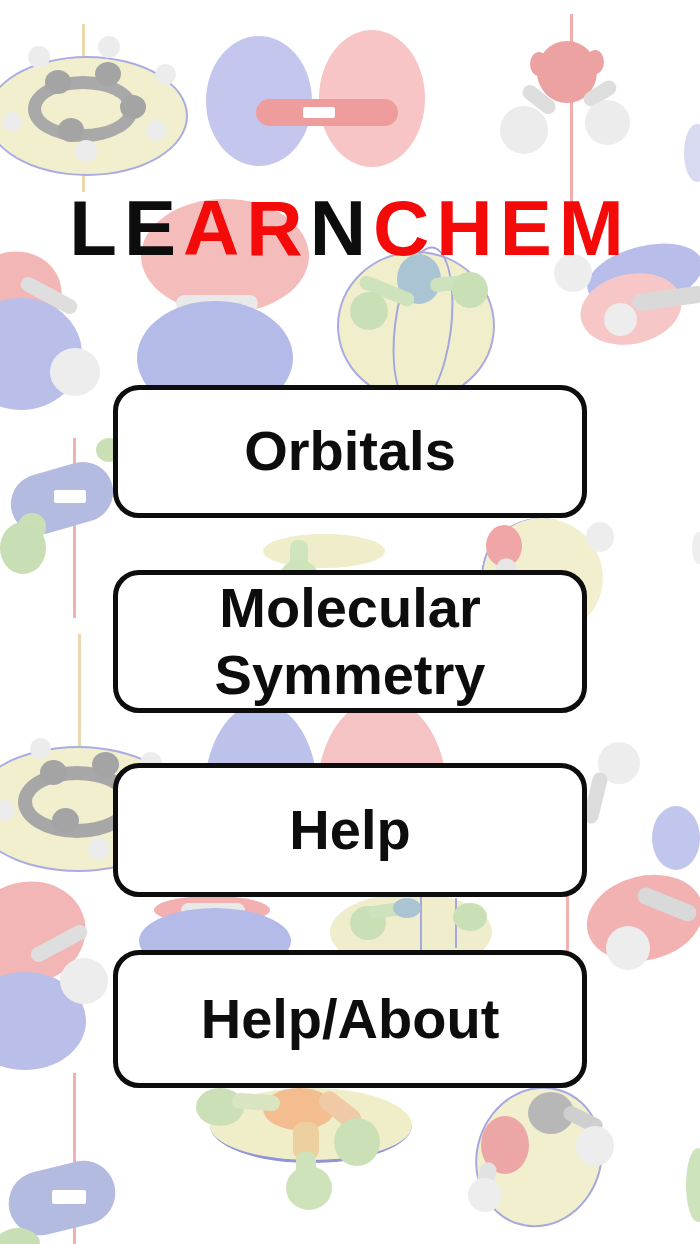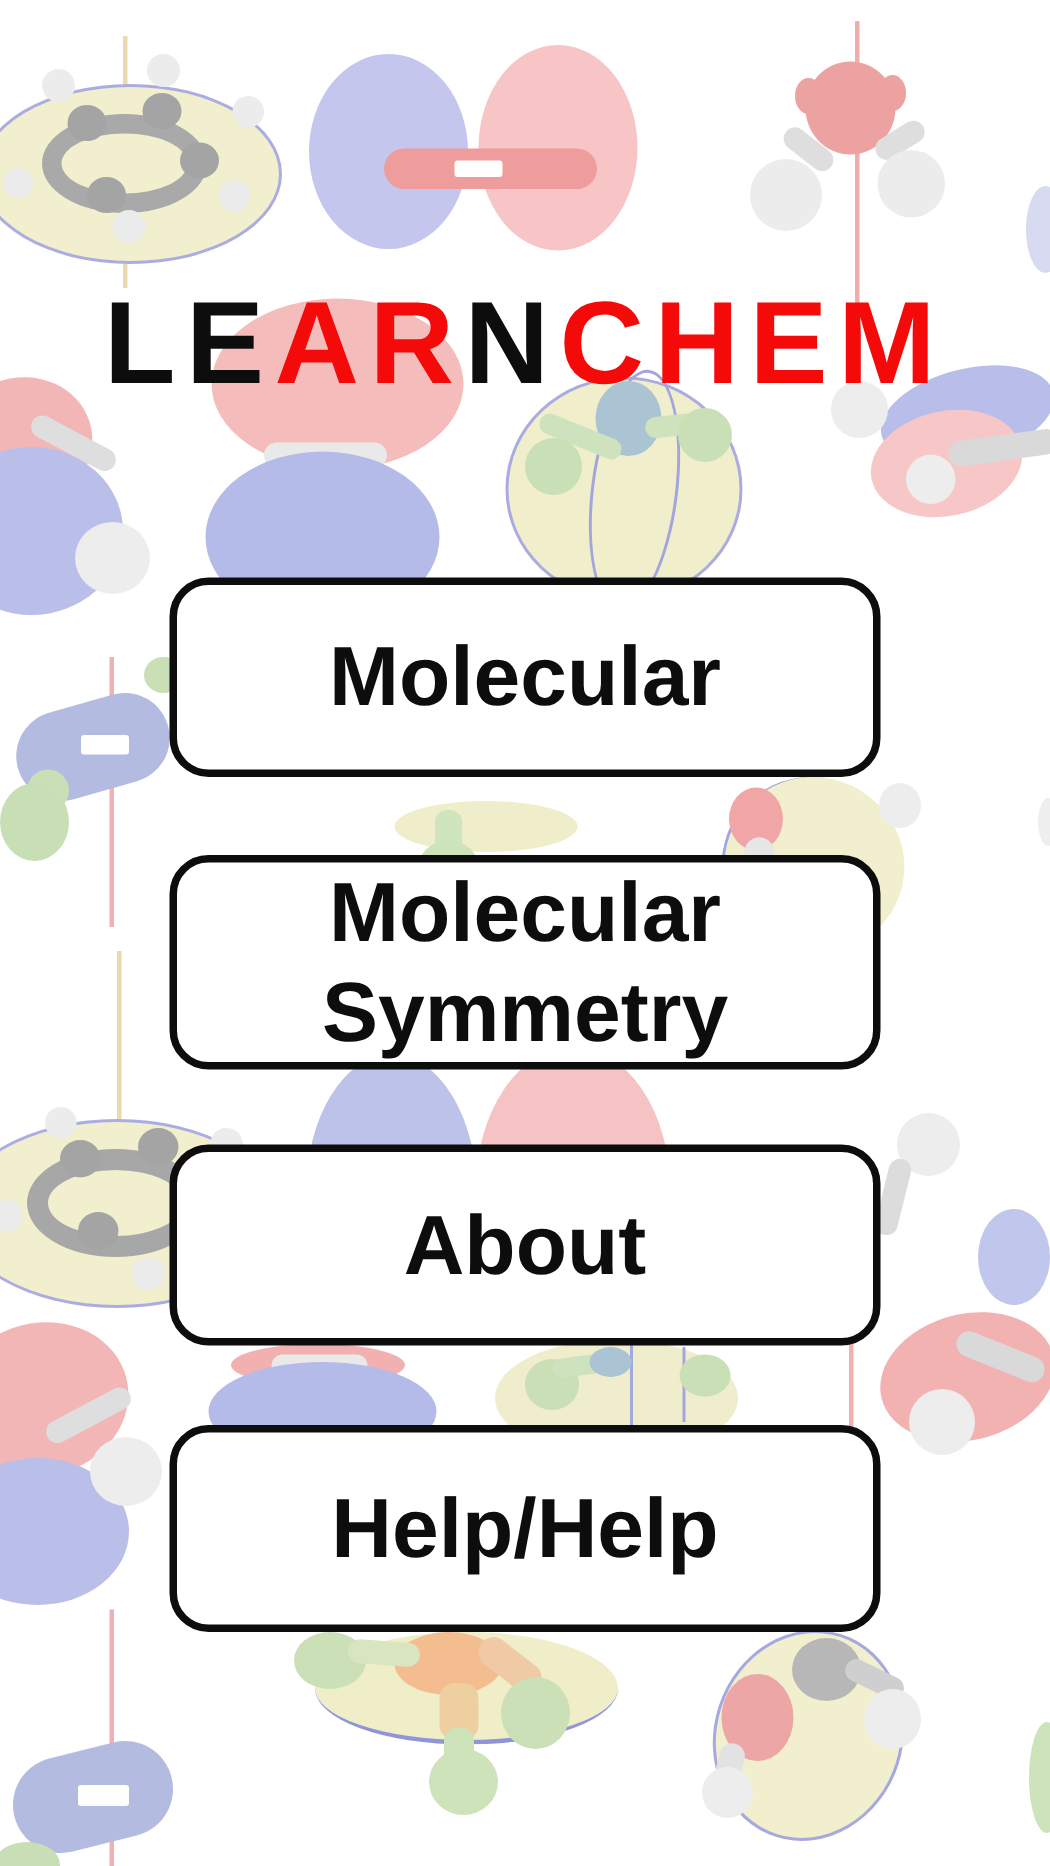--- a/index.html
+++ b/index.html
@@ -173,24 +173,24 @@
   <div class="s" style="left:468px;top:1178px;width:34px;height:34px;background:#ededed;"></div>
 
   <div class="s" style="left:686px;top:1148px;width:24px;height:74px;background:#cde3bb;"></div>
   <div class="s" style="left:692px;top:532px;width:14px;height:32px;background:#eeeeee;"></div>
 </div>
 
 <h1 class="title"><span style="color: rgb(13, 13, 13);">L</span><span style="color: rgb(13, 13, 13);">E</span><span style="color: rgb(245, 10, 10);">A</span><span style="color: rgb(245, 10, 10);">R</span><span style="color: rgb(13, 13, 13);">N</span><span style="color: rgb(245, 10, 10);">C</span><span style="color: rgb(245, 10, 10);">H</span><span style="color: rgb(245, 10, 10);">E</span><span style="color: rgb(245, 10, 10);">M</span></h1>
 
 <nav>
   <button class="menu-btn btn1">
-    <span>Molecular</span>
+    <span>Orbitals</span>
   </button>
   <button class="menu-btn btn2">
     <span>Molecular Symmetry</span>
   </button>
   <button class="menu-btn btn3">
-    <span>About</span>
+    <span>Help</span>
   </button>
   <button class="menu-btn btn4">
-    <span>Help/Help</span>
+    <span>Help/About</span>
   </button>
 </nav>
 
 </body></html>

